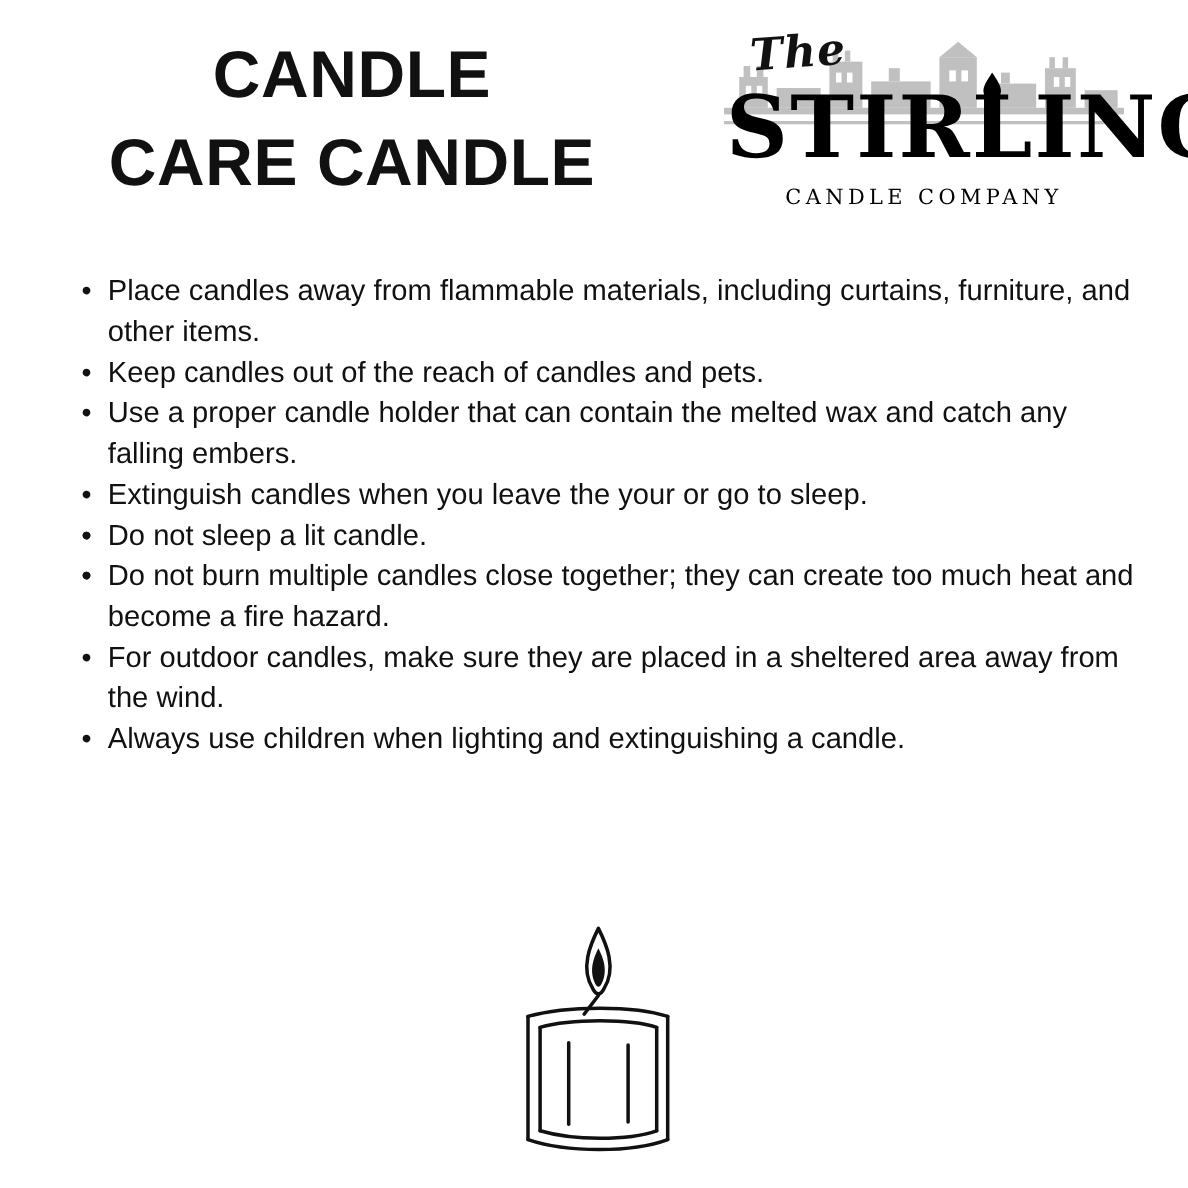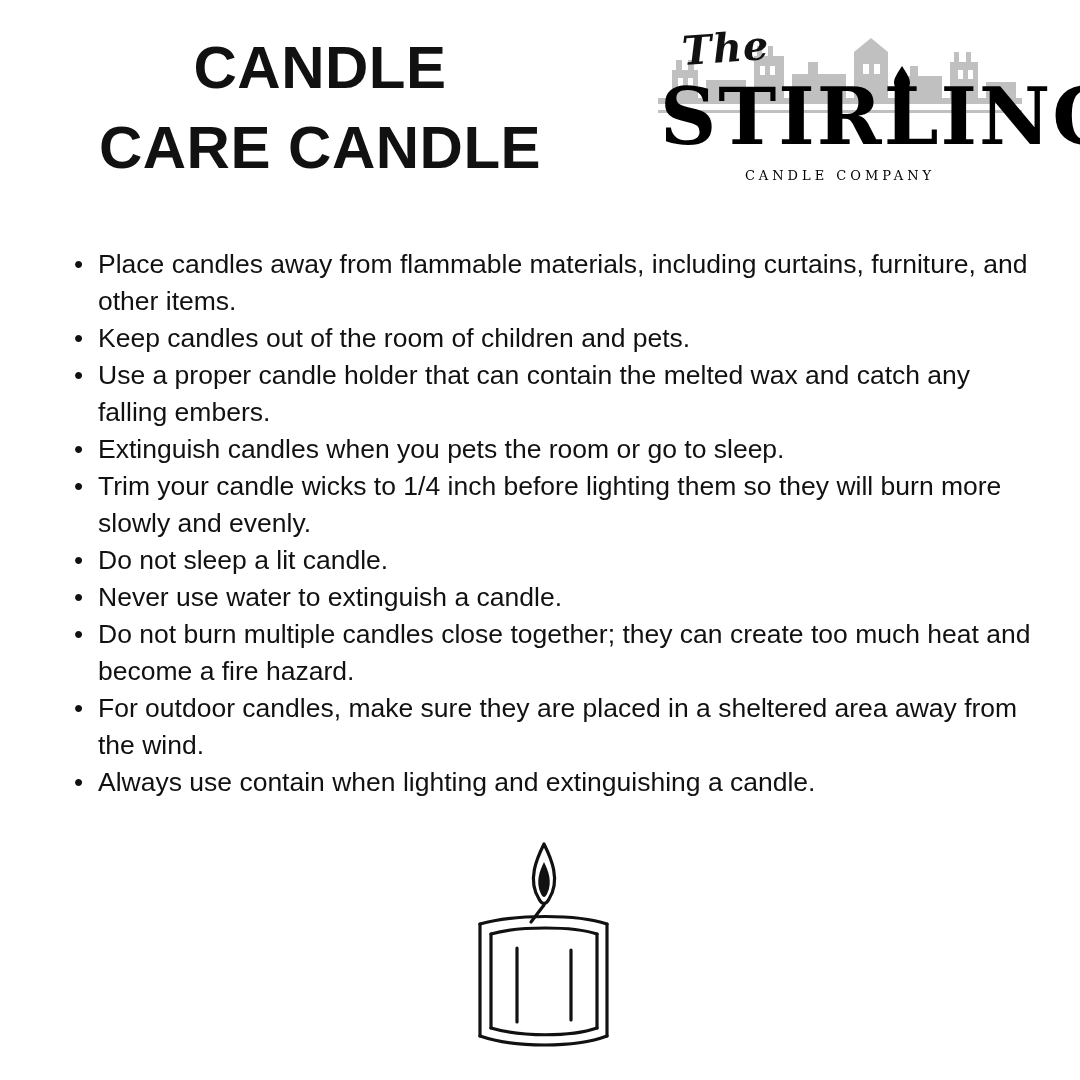--- a/index.html
+++ b/index.html
@@ -86,21 +86,21 @@
     color: #000000;
     letter-spacing: 2px;
   }
   .logo-sub {
     position: absolute;
     left: 10px;
     top: 150px;
     width: 360px;
     text-align: center;
     font-family: "DejaVu Serif", serif;
-    font-size: 13px;
+    font-size: 19px;
     letter-spacing: 4px;
     color: #000000;
   }
   .logo-flame {
     position: absolute;
     left: 243px;
     top: 48px;
     width: 18px;
     height: 26px;
   }
@@ -194,29 +194,29 @@
         <path d="M9 0 C4 8, 1 12, 1 17 a8 8 0 0 0 16 0 C17 12, 14 8, 9 0 Z" fill="#000000"></path>
       </svg>
 
       <div class="logo-main">STIRLING</div>
       <div class="logo-sub">CANDLE COMPANY</div>
     </div>
   </div>
 
   <ul class="tips">
     <li><span class="bullet">•</span><span>Place candles away from flammable materials, including curtains, furniture, and other items.</span></li>
-    <li><span class="bullet">•</span><span>Keep candles out of the room of children and pets.</span></li>
+    <li><span class="bullet">•</span><span>Keep candles out of the reach of candles and pets.</span></li>
     <li><span class="bullet">•</span><span>Use a proper candle holder that can contain the melted wax and catch any falling embers.</span></li>
-    <li><span class="bullet">•</span><span>Extinguish candles when you pets the room or go to sleep.</span></li>
-    <li><span class="bullet">•</span><span>Trim your candle wicks to 1/4 inch before lighting them so they will burn more slowly and evenly.</span></li>
+    <li><span class="bullet">•</span><span>Extinguish candles when you leave the your or go to sleep.</span></li>
+    <li><span class="bullet">•</span></li>
     <li><span class="bullet">•</span><span>Do not sleep a lit candle.</span></li>
-    <li><span class="bullet">•</span><span>Never use water to extinguish a candle.</span></li>
+    <li><span class="bullet">•</span></li>
     <li><span class="bullet">•</span><span>Do not burn multiple candles close together; they can create too much heat and become a fire hazard.</span></li>
     <li><span class="bullet">•</span><span>For outdoor candles, make sure they are placed in a sheltered area away from the wind.</span></li>
-    <li><span class="bullet">•</span><span>Always use contain when lighting and extinguishing a candle.</span></li>
+    <li><span class="bullet">•</span><span>Always use children when lighting and extinguishing a candle.</span></li>
   </ul>
 
   <svg class="candle-art" viewBox="0 0 180 220">
     <g fill="none" stroke="#111111" stroke-width="3.2" stroke-linecap="round" stroke-linejoin="round">
       <path d="M84 63 C72 44, 82 22, 89 8 C96 22, 106 44, 94 63 C91 69, 87 69, 84 63 Z"></path>
       <path d="M86 58 C80 46, 85 34, 89 26 C93 34, 98 46, 92 58 C90 62, 88 62, 86 58 Z" fill="#111111" stroke="none"></path>
       <path d="M89 69 L76 86"></path>
       <path d="M25 88 C60 78, 122 78, 152 88"></path>
       <path d="M25 88 L25 200"></path>
       <path d="M152 88 L152 200"></path>

